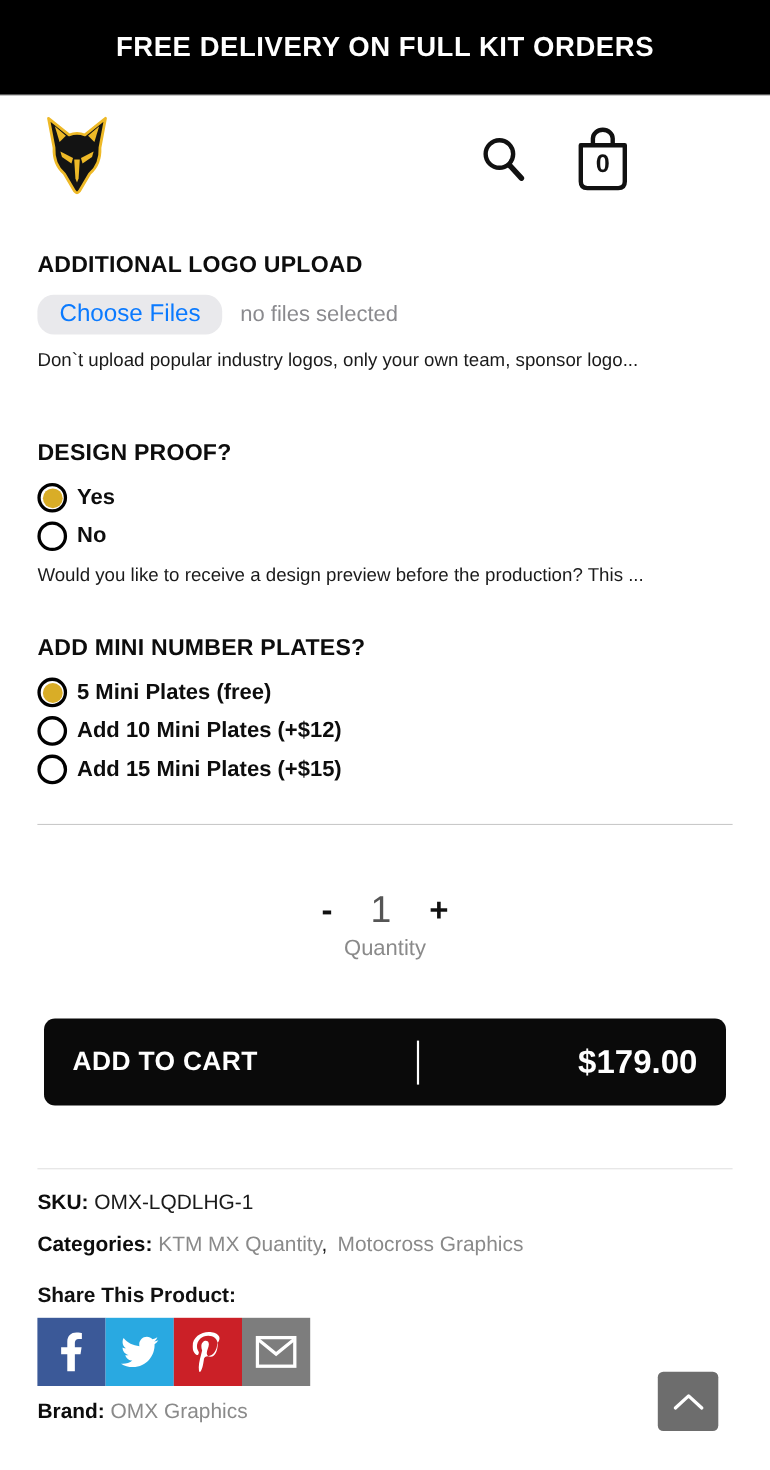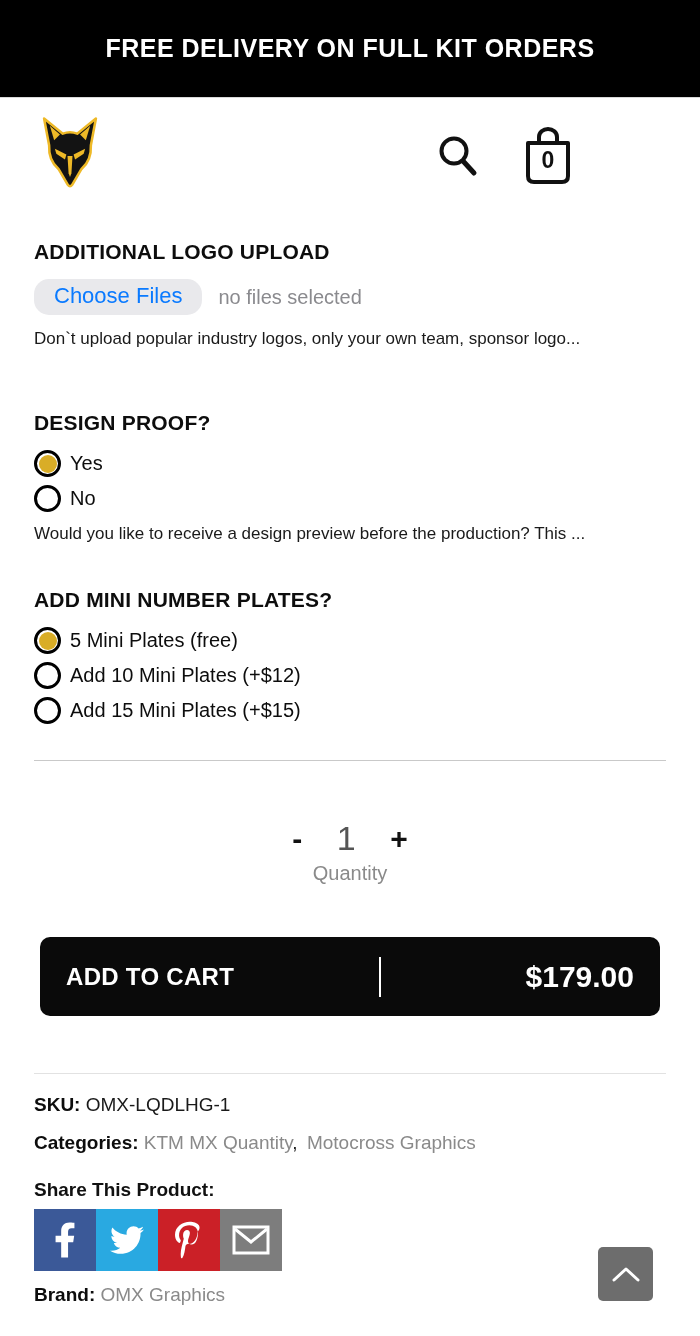--- a/index.html
+++ b/index.html
@@ -4,21 +4,21 @@
 <style>
   * { margin:0; padding:0; box-sizing:border-box; }
   html,body { background:#fff; }
   body {
     width:700px; height:1336px; margin:0 auto; position:relative;
     font-family:"Liberation Sans","DejaVu Sans",sans-serif; color:#111;
     overflow:hidden;
   }
   
   .banner {
-    height:98px; background:#000; color:#fff;
+    height:87px; background:#000; color:#fff;
     display:flex; align-items:center; justify-content:center;
     border-bottom:1px solid #d9d9d9;
   }
   .banner span { font-size:25px; font-weight:800; letter-spacing:.5px; }
   
   .header {
     height:116px; background:#fff; padding:0 34px;
     display:flex; align-items:center; justify-content:space-between;
   }
   .logo { width:72px; height:82px; display:block; }
@@ -36,21 +36,21 @@
   h2.section-title { font-size:21px; font-weight:800; letter-spacing:.2px; color:#0d0d0d; }
   .help-text { font-size:17px; color:#1a1a1a; margin-top:14px; white-space:nowrap; overflow:hidden; }
   
   .file-row { display:flex; align-items:center; gap:16px; margin-top:15px; }
   .choose-files {
     background:#e9e9ec; color:#0a7aff; border:none; border-radius:15px;
     font-size:22px; padding:4px 20px 6px; font-family:inherit; cursor:pointer;
   }
   .file-status { font-size:20px; color:#8a8a8e;text-align:right; }
   
-  .radio-group { margin-top:15px; display:flex; flex-direction:column; gap:8px; }
+  .radio-group { margin-top:15px; display:flex; flex-direction:column; gap:8px;font-weight:bold; }
   .radio-row { display:flex; align-items:center; gap:9px; cursor:pointer; }
   .radio {
     width:27px; height:27px; border:3.5px solid #000; border-radius:50%;
     background:#fff; position:relative; flex:0 0 auto;
   }
   .radio.checked::after {
     content:""; position:absolute; inset:1.5px; border-radius:50%; background:#d9ad27;
   }
   .radio-label { font-size:20px; color:#0d0d0d; }
   .mt-design { margin-top:62px; }

